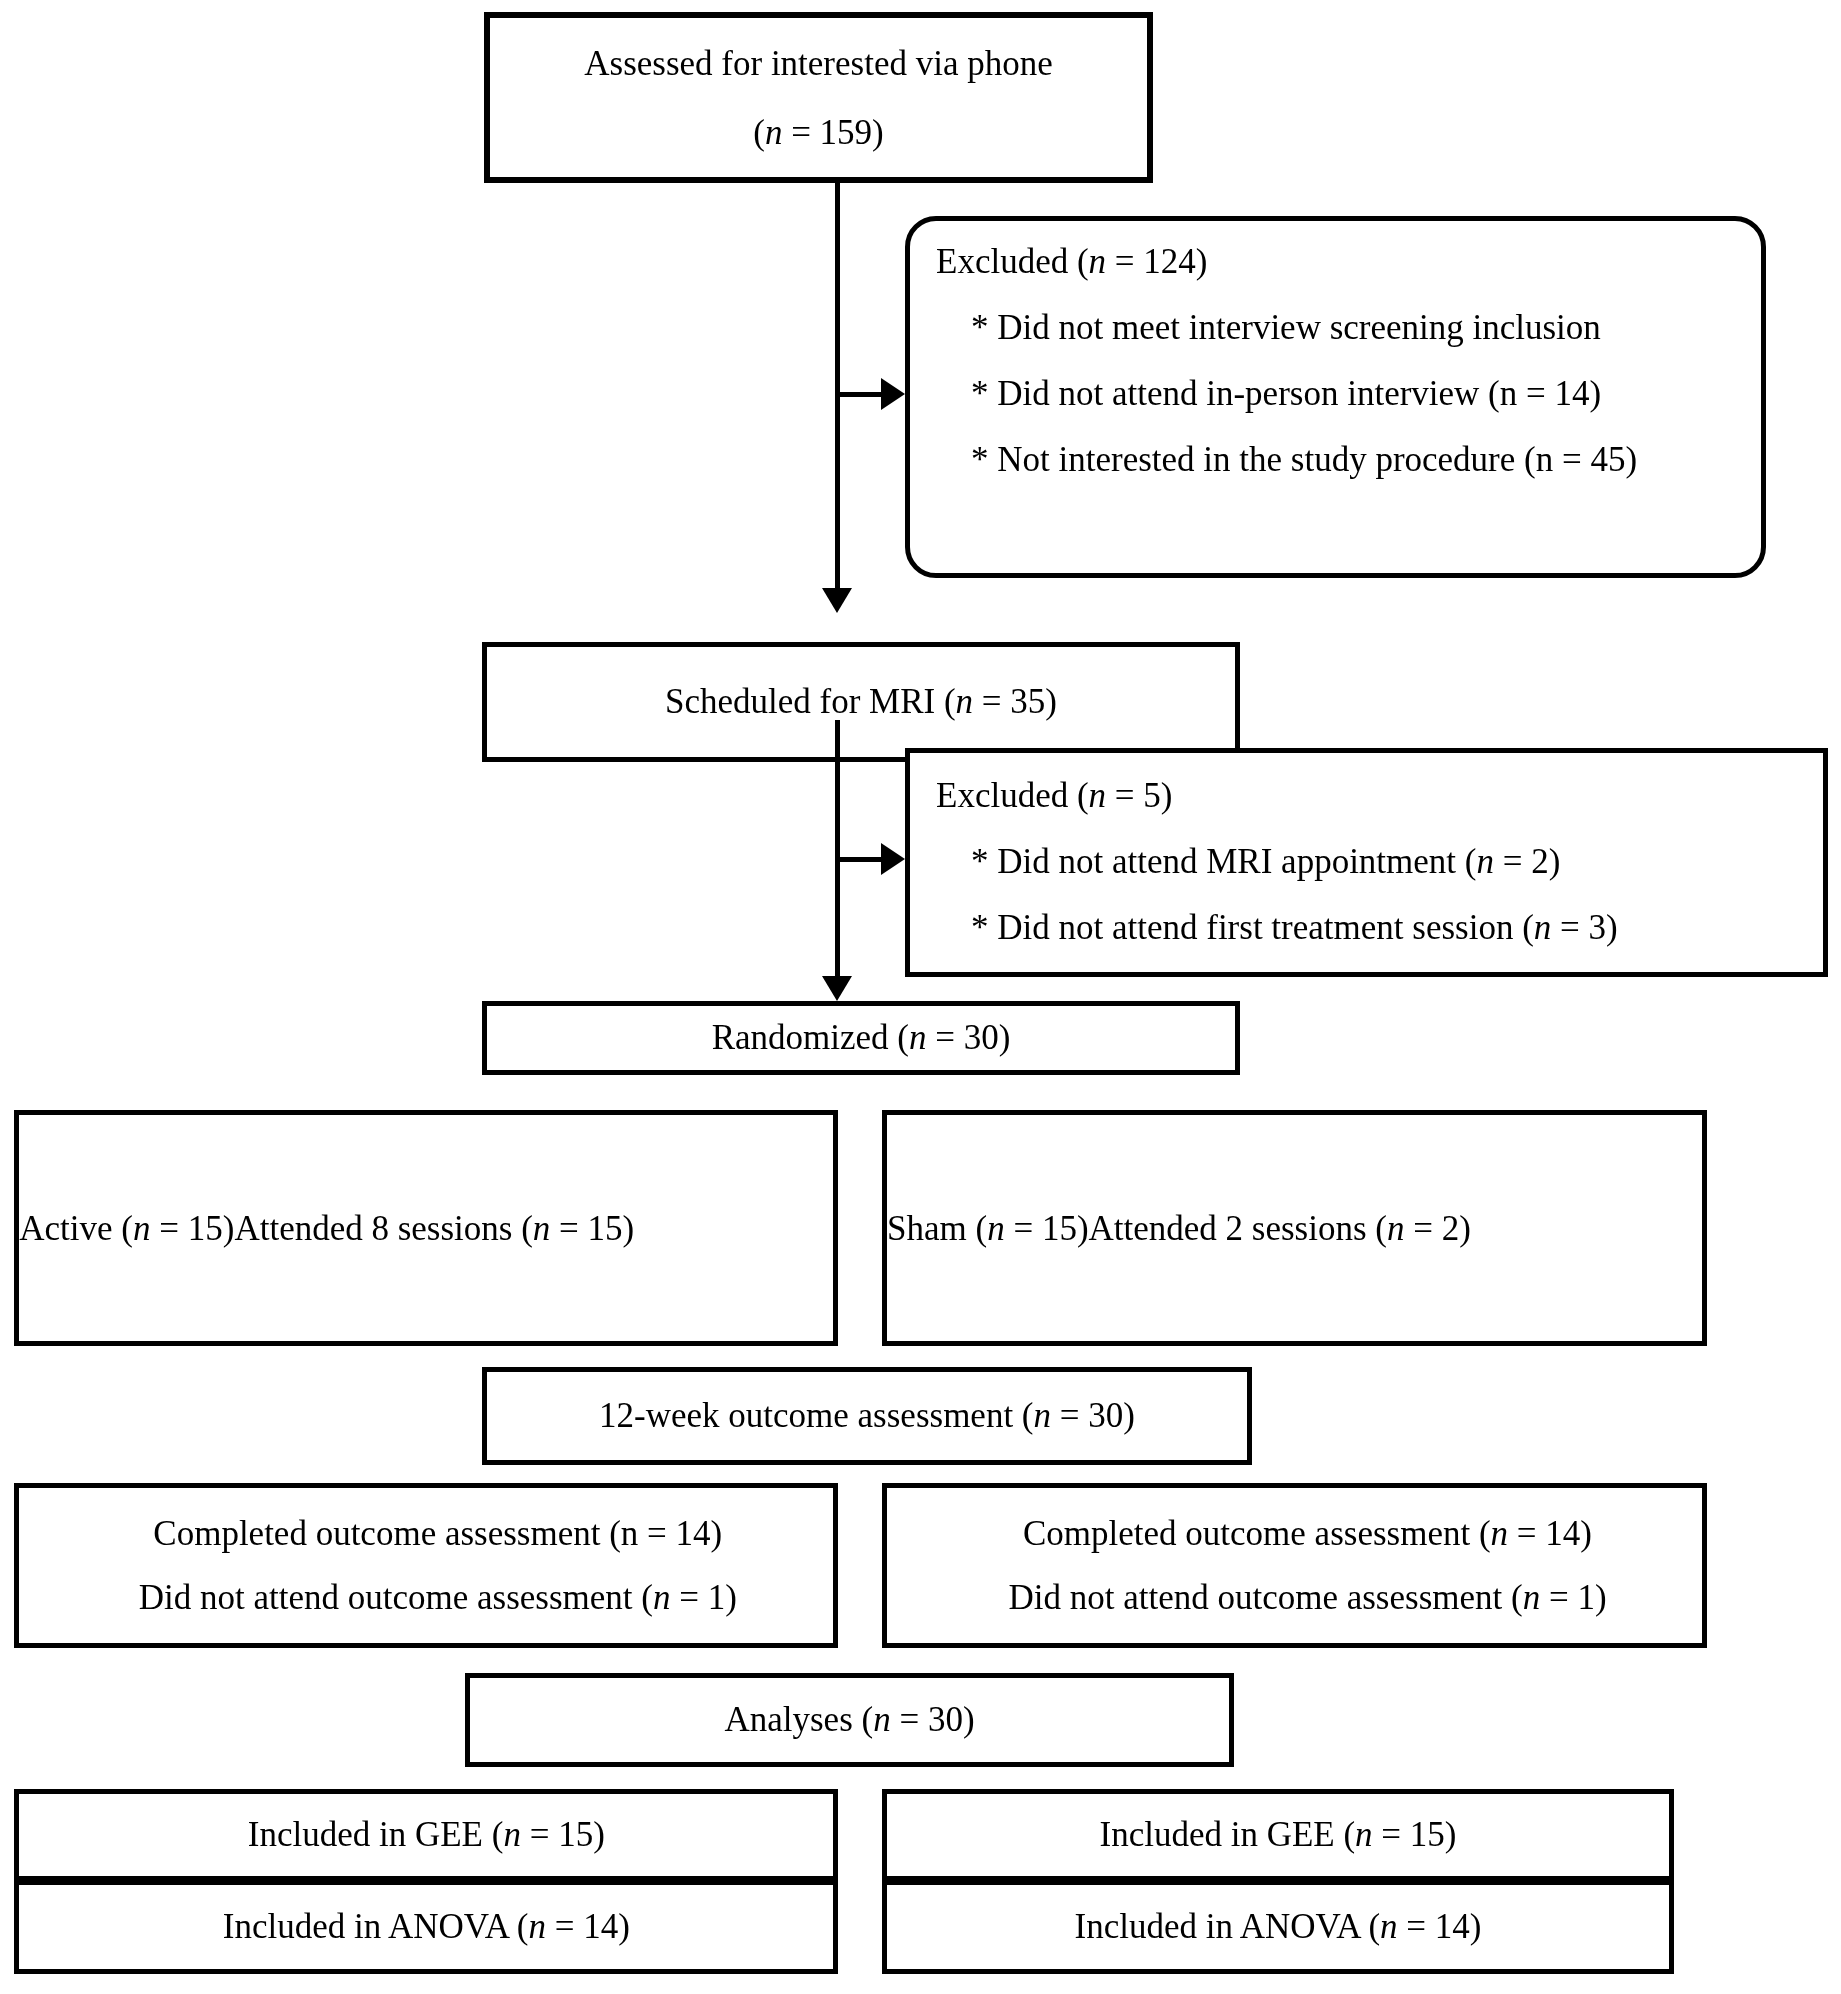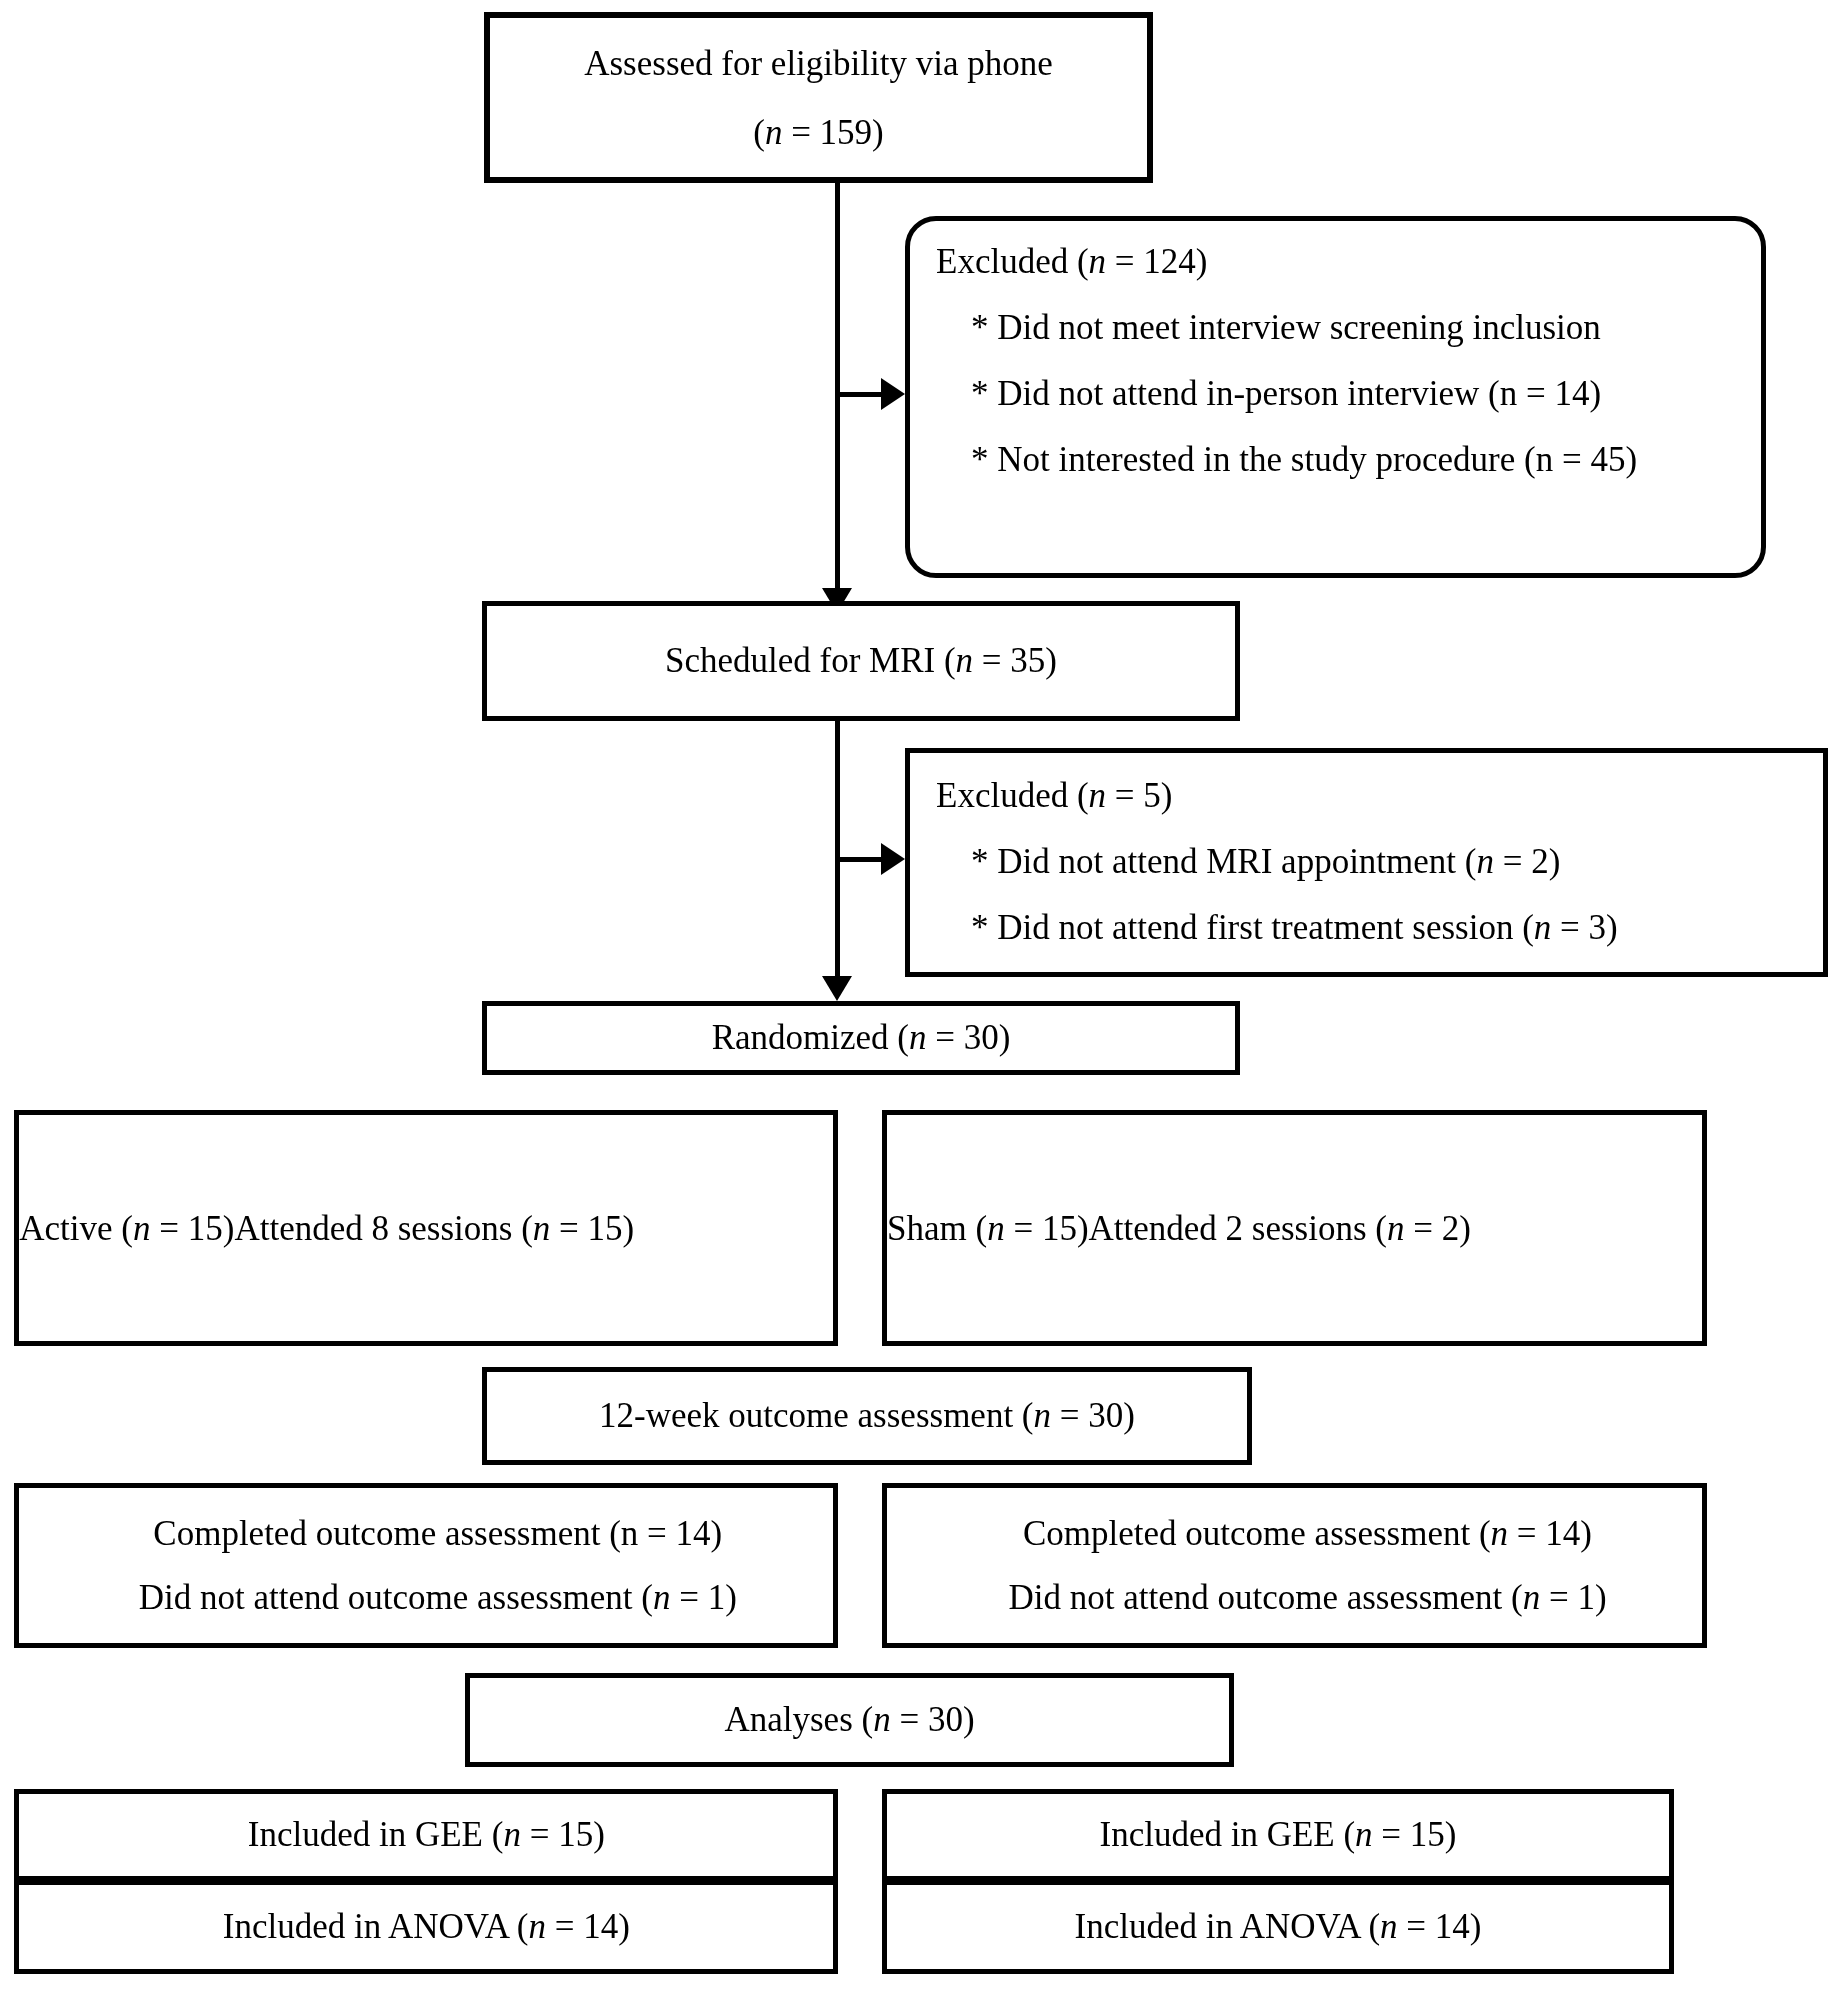--- a/index.html
+++ b/index.html
@@ -66,38 +66,38 @@
     border-top: 16.6px solid transparent;
     border-bottom: 16.6px solid transparent;
     border-left: 24px solid #000000;
   }
   i { font-style: italic; }
 </style>
 </head>
 <body>
 
 <div class="box center" style="left:484px; top:12px; width:669px; height:171px; border-width:6.9px;">
-  <div class="line line-lg">Assessed for eligibility via phone</div>
+  <div class="line line-lg">Assessed for interested via phone</div>
   <div class="line line-lg">(<i>n</i> = 159)</div>
 </div>
 
 <div class="vline" style="left:835px; top:183px; width:4.6px; height:405px;"></div>
 <div class="arrow-down" style="left:822px; top:588px;"></div>
 
 <div class="hline" style="left:838px; top:392px; width:43px; height:4.6px;"></div>
 <div class="arrow-right" style="left:881px; top:378px;"></div>
 
 <div class="box" style="left:905px; top:216px; width:861px; height:362px; padding:8px 11.4px 0 26px;border-radius:31px;">
   <div class="line">Excluded (<i>n</i> = 124)</div>
   <div class="line indent">* Did not meet interview screening inclusion</div>
   <div class="line indent">* Did not attend in-person interview (n = 14)</div>
   <div class="line indent">* Not interested in the study procedure (n = 45)</div>
 </div>
 
-<div class="box center" style="left:482px; top:601px; width:758px; height:120px;">
+<div class="box center" style="left:482px; top:642px; width:758px; height:120px;">
   <div class="line">Scheduled for MRI (<i>n</i> = 35)</div>
 </div>
 
 <div class="vline" style="left:835px; top:720px; width:4.6px; height:256px;"></div>
 <div class="arrow-down" style="left:822px; top:976px;"></div>
 
 <div class="hline" style="left:838px; top:857px; width:43px; height:4.6px;"></div>
 <div class="arrow-right" style="left:881px; top:843px;"></div>
 
 <div class="box" style="left:905px; top:748px; width:923px; height:229px; padding:10.3px 11.4px 0 26px;">

